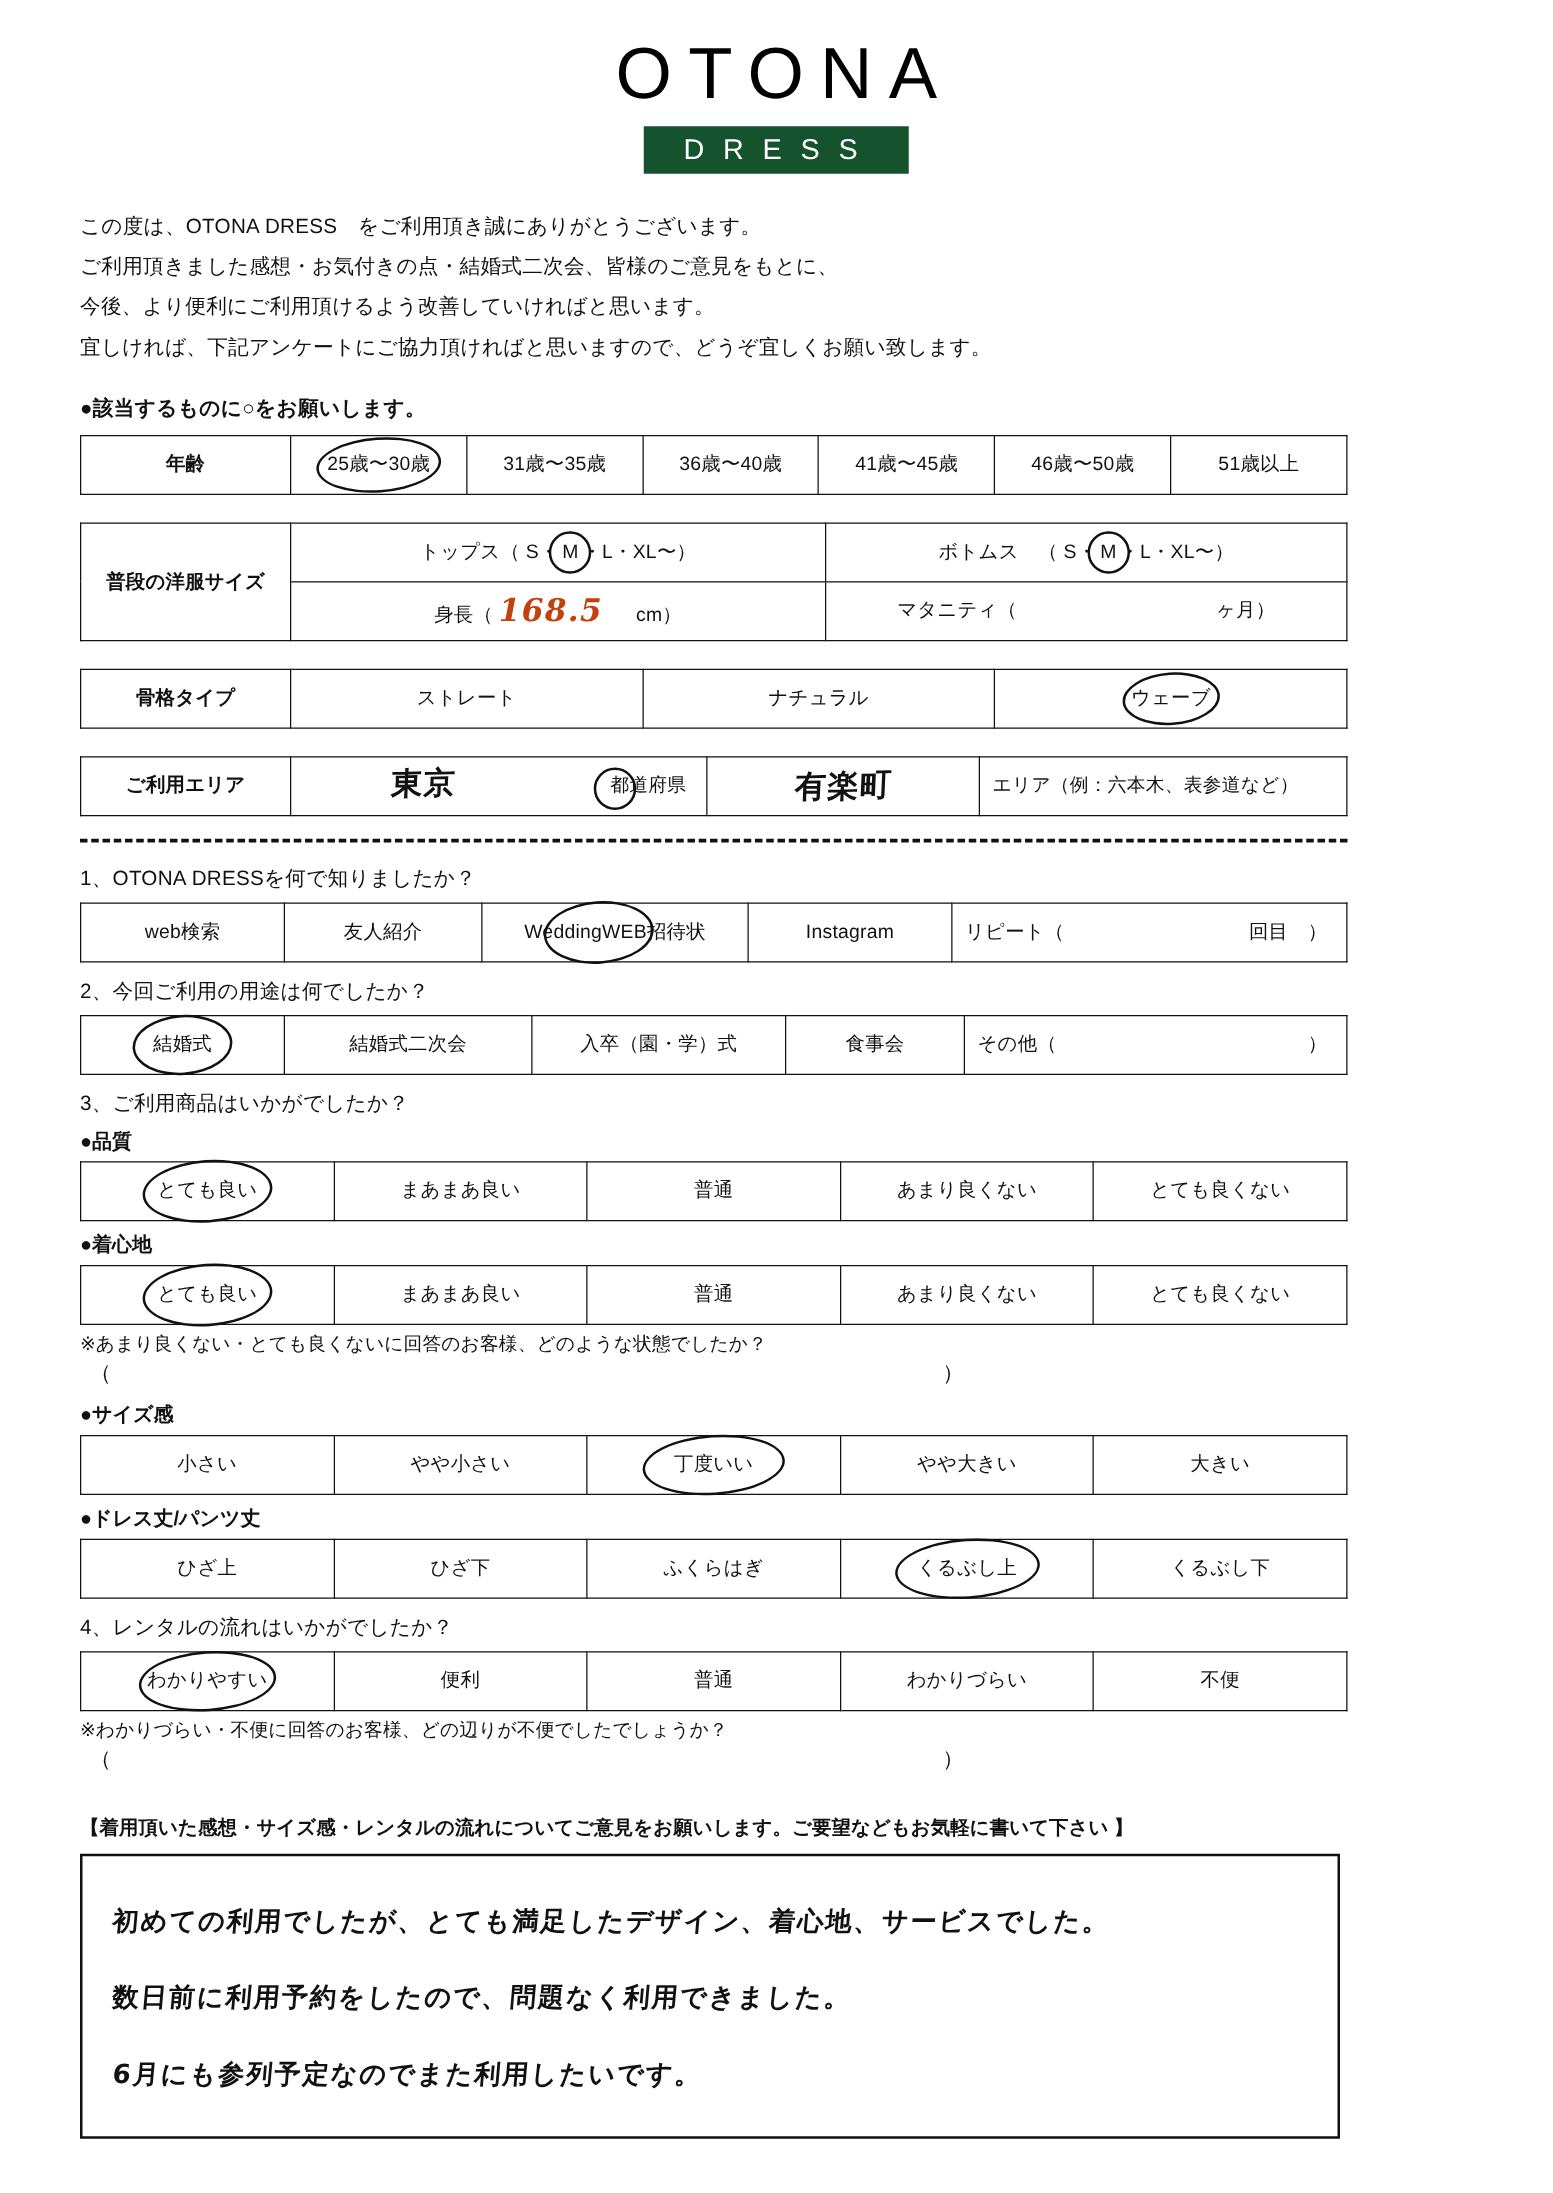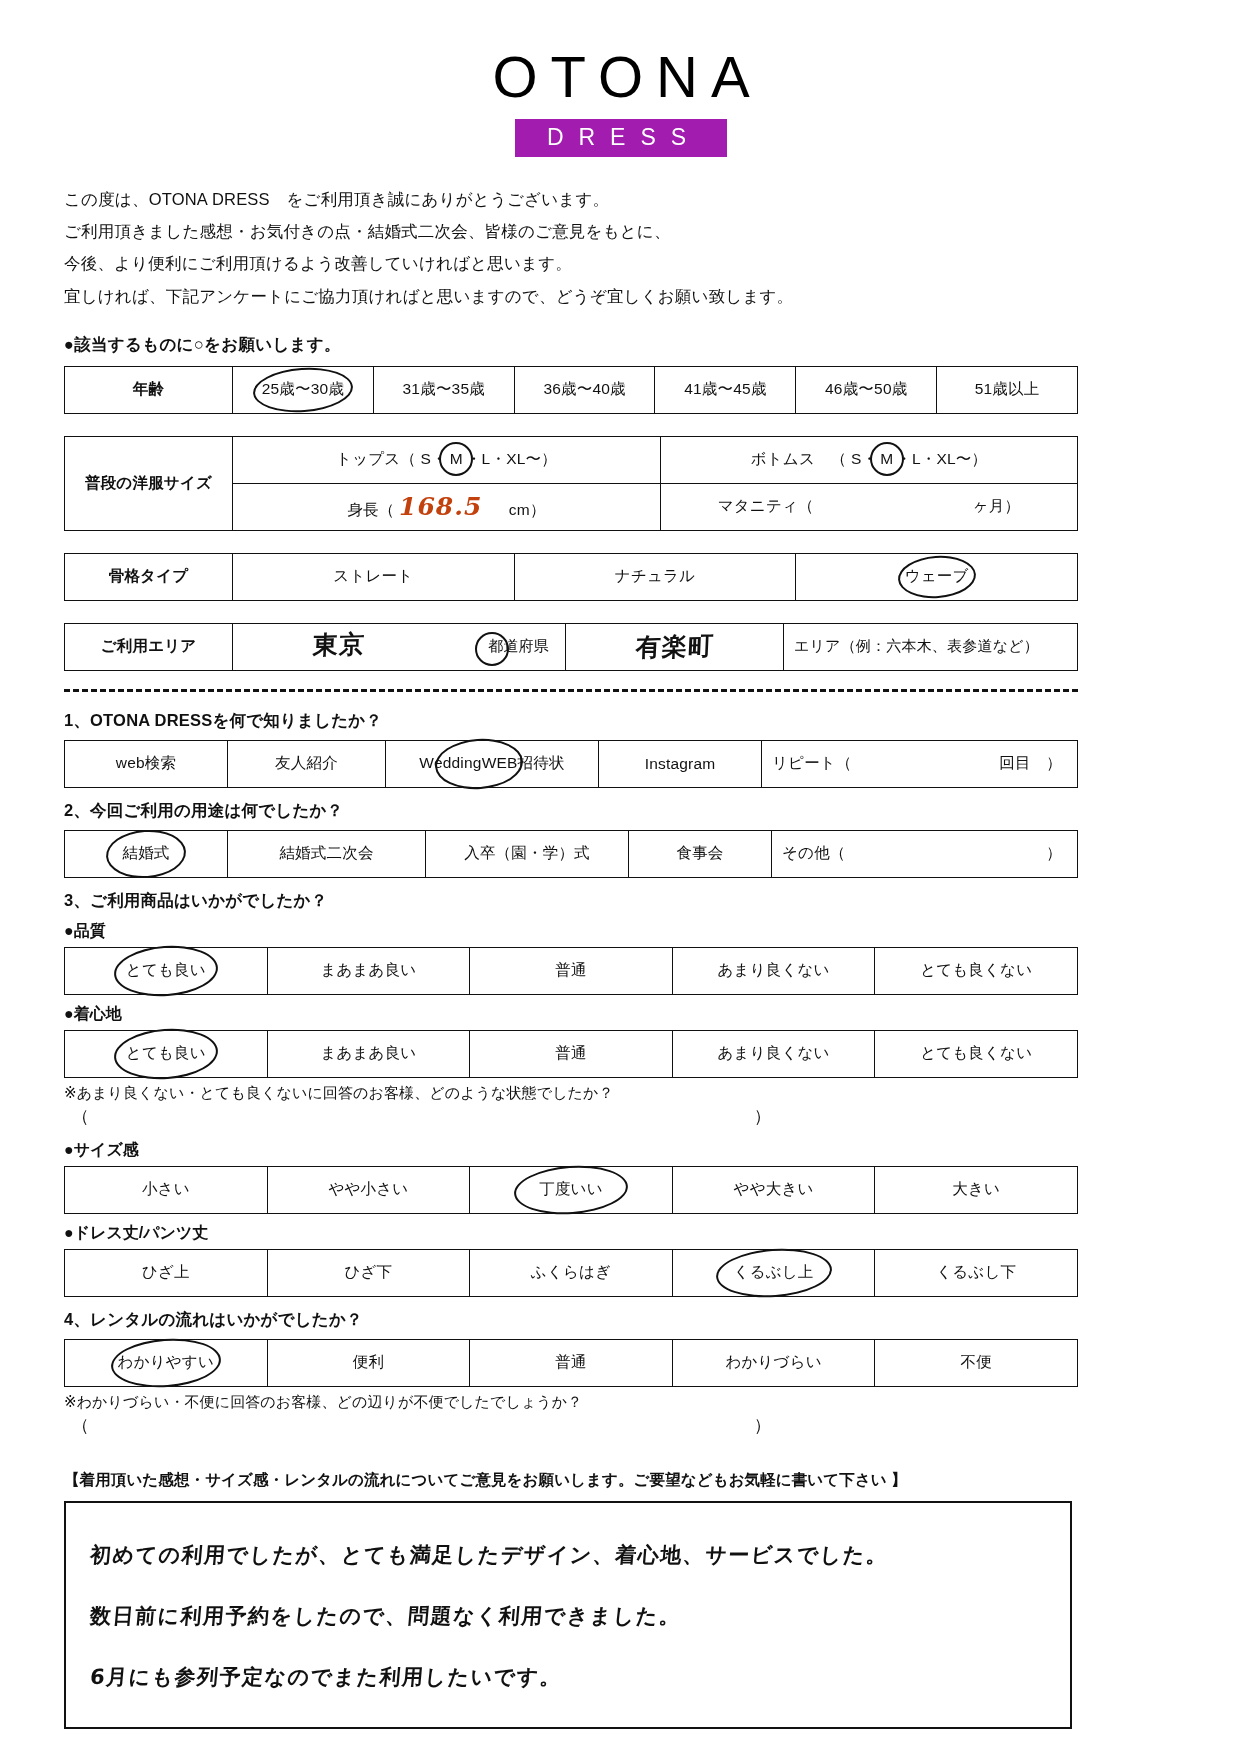--- a/index.html
+++ b/index.html
@@ -18,34 +18,34 @@
     width:1242px;
     height:1754px;
     padding:0;
     box-sizing:border-box;
   }
 
   
   .logo-wrap{
     width:100%;
     text-align:center;
-    padding-top:48px;
+    padding-top:30px;
   }
   .logo-otona{
     font-size:58px;
     letter-spacing:13px;
     font-weight:400;
     line-height:1;
     color:#000;
     font-family:"Liberation Sans","DejaVu Sans",sans-serif;
     padding-left:13px;
   }
   .logo-dress-bar{
     display:inline-block;
-    background:#a21caf;
+    background:#14532d;
     color:#fff;
     margin-top:13px;
     padding:7px 26px 8px 32px;
     font-size:23px;
     letter-spacing:15px;
     line-height:1;
   }
 
   
   .intro{
@@ -124,21 +124,21 @@
     margin:18px 0 18px 64px;
     width:1014px;
     border-top:3px dashed #111;
     height:0;
   }
 
   
   .qh{
     margin:0 0 8px 64px;
     font-size:16.5px;
-    font-weight:bold;
+    font-weight:normal;
     letter-spacing:.2px;
   }
   .sub-lbl{
     margin:9px 6px 5px 64px;
     font-size:16px;
     font-weight:bold;
   }
   .note{
     margin:6px 0 0 64px;
     font-size:15px;

